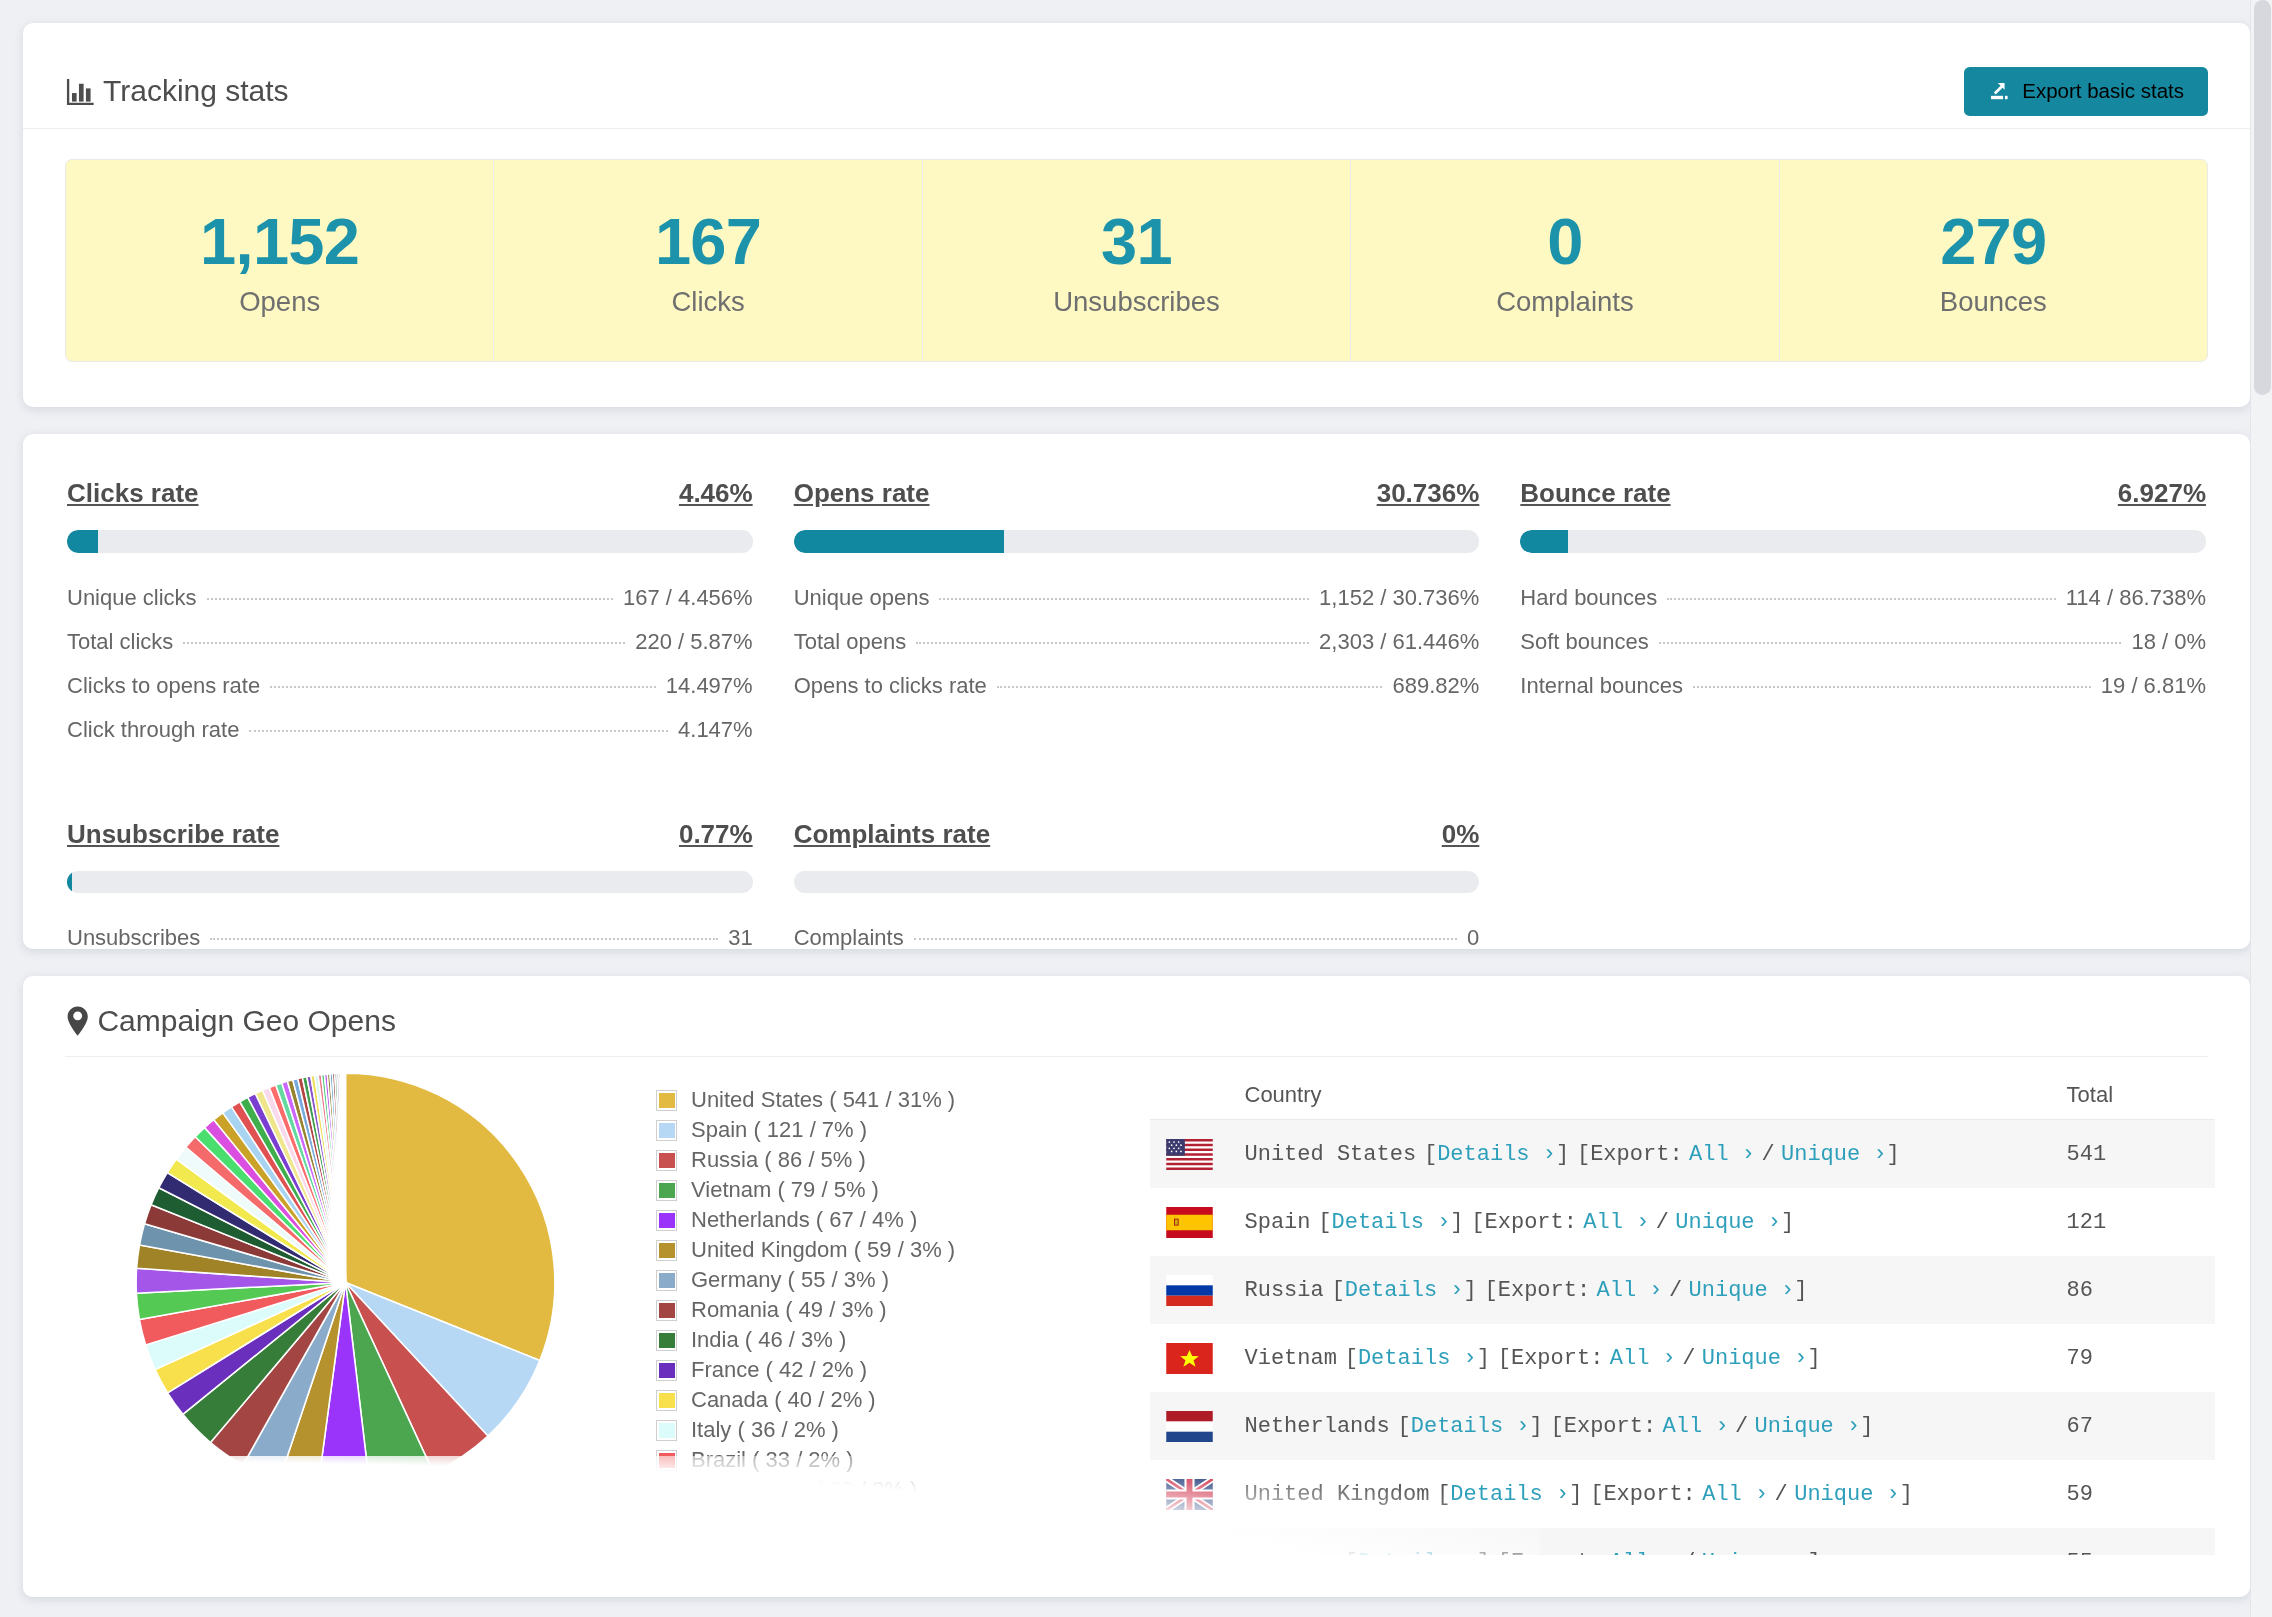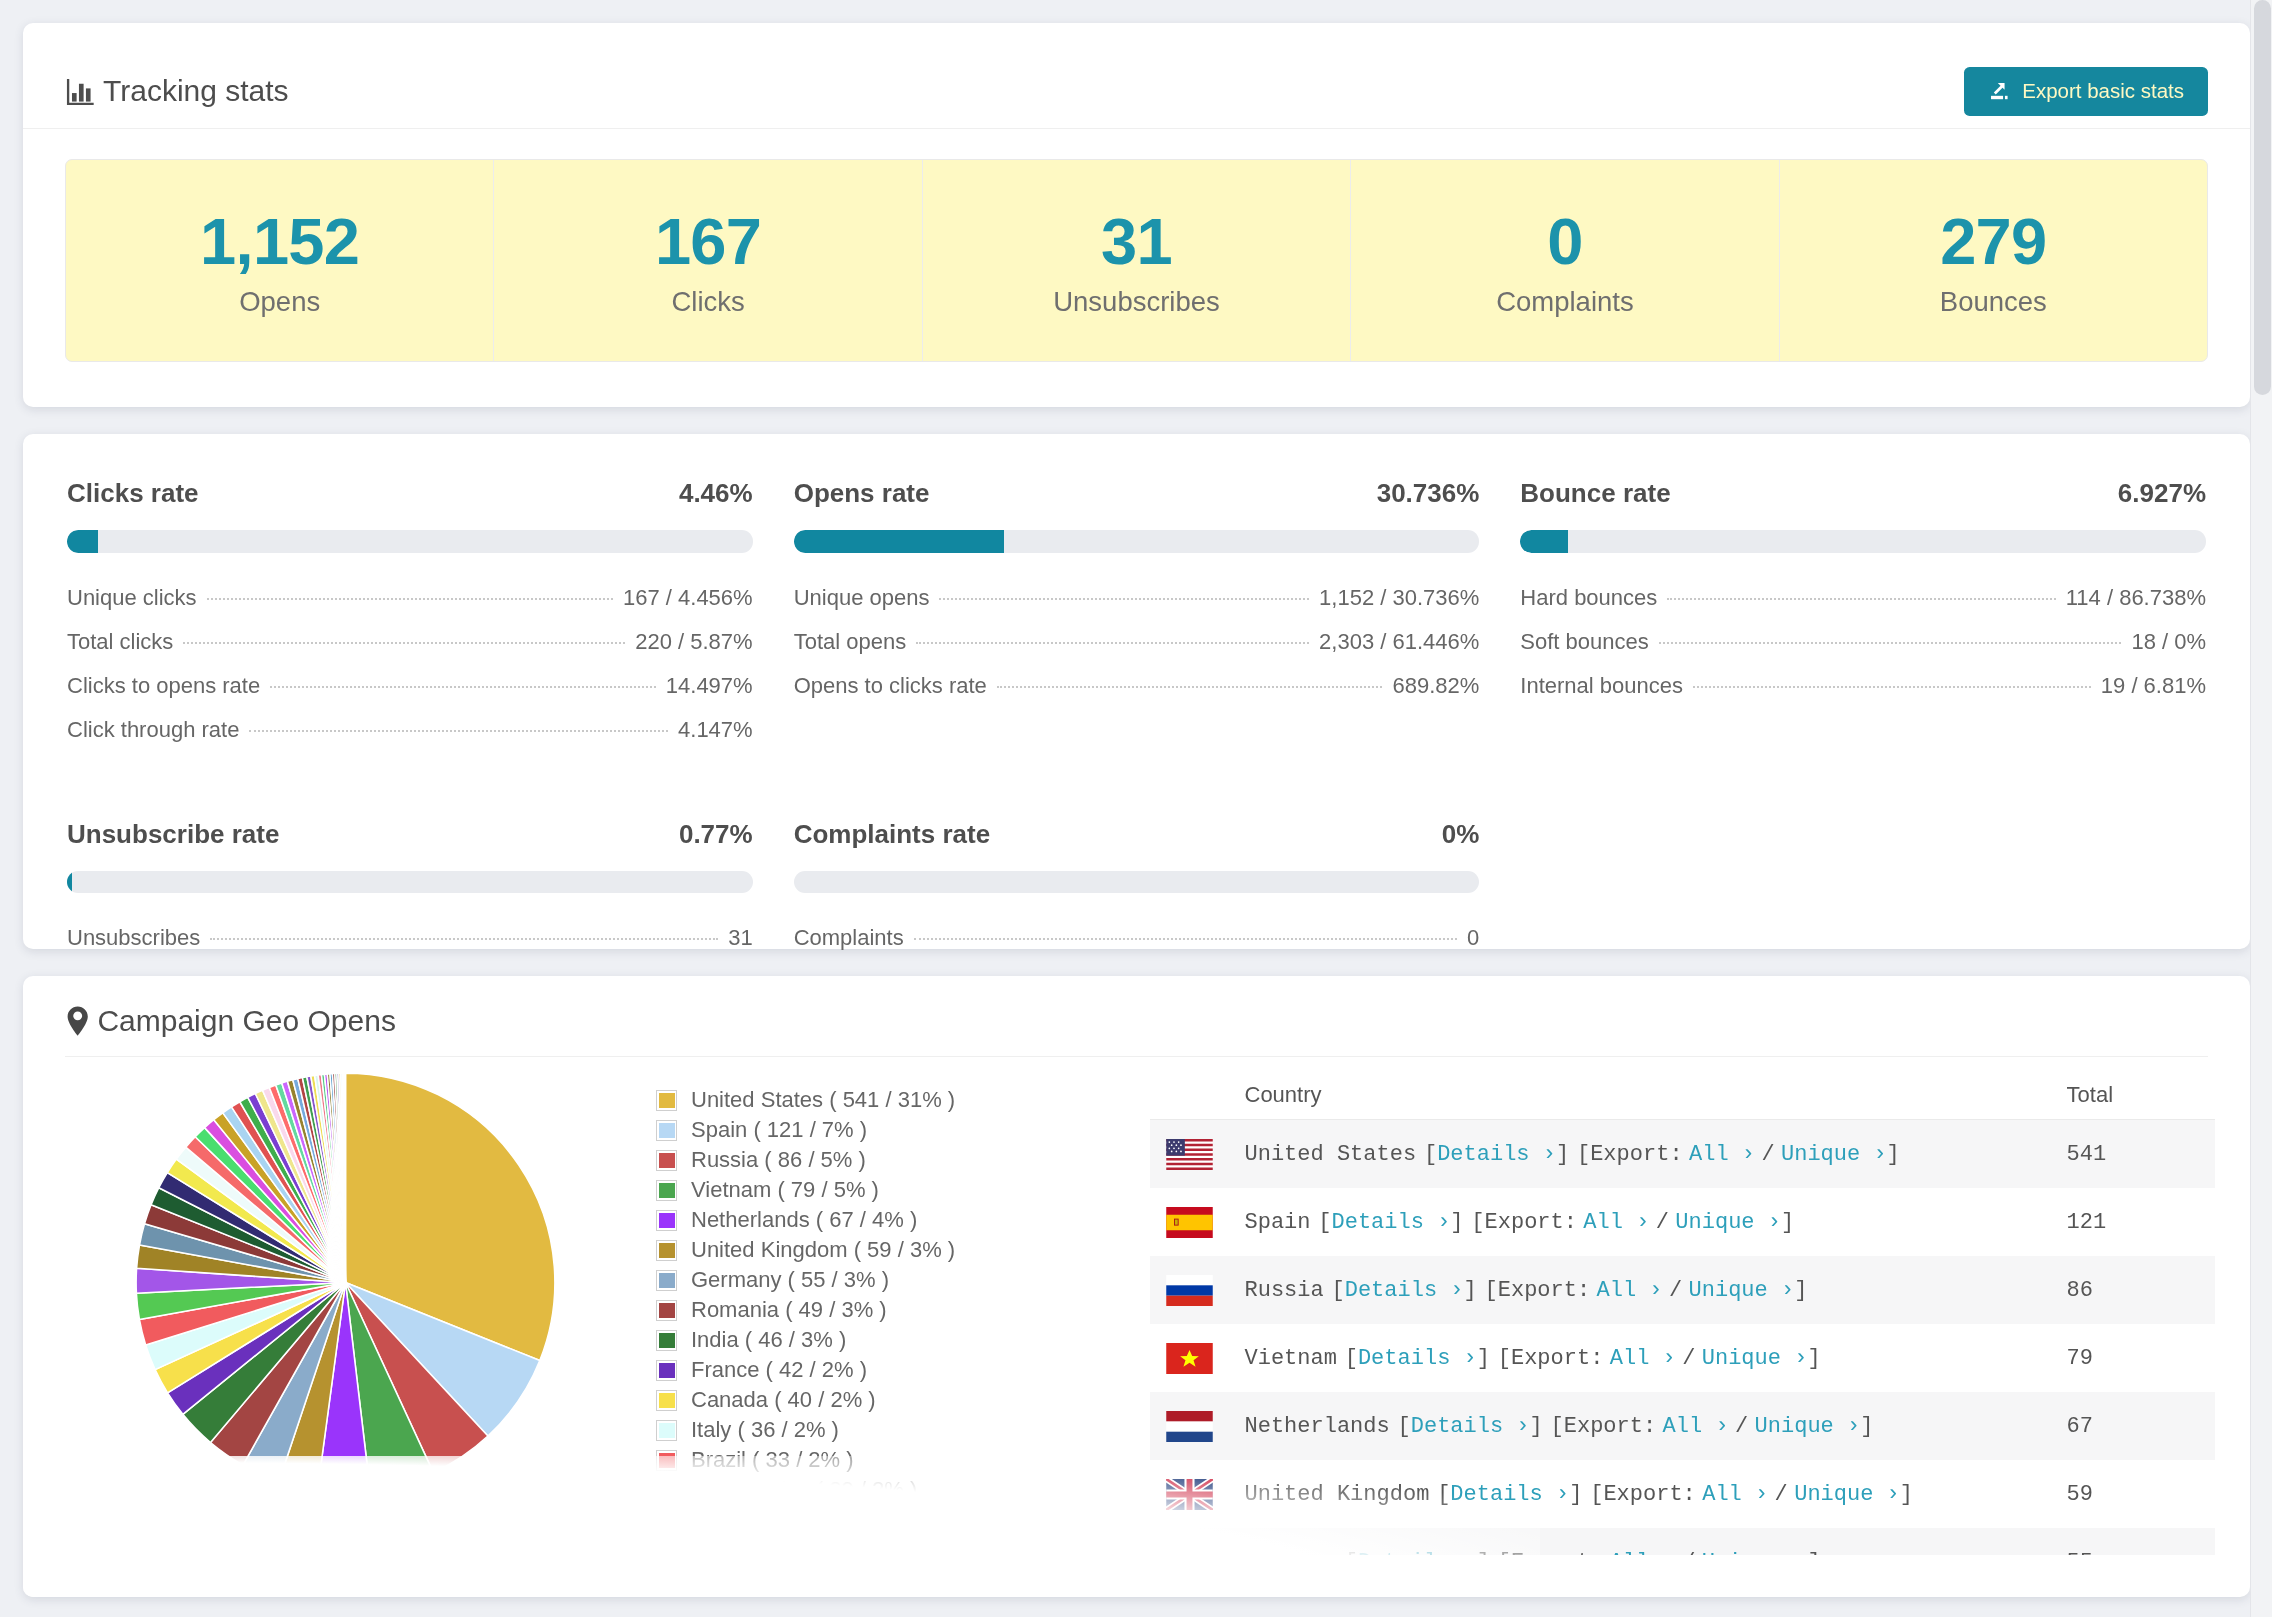--- a/index.html
+++ b/index.html
@@ -20,41 +20,41 @@
   
   .card1 { margin-top:23px; height:384px; }
   .card1-header {
     display:flex; align-items:center; justify-content:space-between;
     padding:31px 42px 0 42px; height:106px;
     border-bottom:1.4px solid #efefef;
   }
   .card-title { display:flex; align-items:center; gap:7px; font-size:30px; color:#4d4d4d; }
   .export-btn {
     display:flex; align-items:center; gap:11.3px;
-    background:#15879e; color:#fef9c3; border:none; border-radius:5.6px;
+    background:#15879e; color:#000000; border:none; border-radius:5.6px;
     height:49px; padding:0 24px; font-size:20.5px; cursor:pointer;
     font-family:"Liberation Sans","DejaVu Sans",sans-serif;
   }
   .stats-row {
     display:flex; margin:30px 42px 0 42px; height:203px;
     border:1.4px solid #e9e9e9; border-radius:7px; background:#fef9c3;
   }
   .stat-box {
     flex:1; display:flex; flex-direction:column; align-items:center; justify-content:center;
   }
   .stat-box + .stat-box { border-left:1.4px solid #ececec; }
   .stat-value { font-size:65px; font-weight:bold; color:#1c93ab; letter-spacing:-0.7px; }
   .stat-label { font-size:27.5px; color:#6f6f6f; margin-top:7px; }
   
   .card2 { margin-top:27px; height:515px; padding:44px 44px 0 44px; }
   .rates-grid {
     display:grid; grid-template-columns:1fr 1fr 1fr;
     column-gap:41px; row-gap:58px;
   }
-  .rate-head { display:flex; justify-content:space-between; align-items:flex-start; }
+  .rate-head { display:flex; justify-content:space-between; align-items:flex-start;text-decoration:underline; }
   .rate-title, .rate-value { font-size:26px; font-weight:bold; color:#4e4e4e; }
   .bar {
     margin-top:21px; height:22.6px; border-radius:11.3px; background:#e9ebef; overflow:hidden;
   }
   .bar-fill { height:100%; background:#1187a0; border-radius:11.3px 0 0 11.3px; }
   .rate-rows { margin-top:32px; }
   .rrow { display:flex; align-items:baseline; height:44px; font-size:22px; color:#666; }
   .rlabel { white-space:nowrap; padding-right:10px; }
   .leader { flex:1; border-bottom:2.1px dotted #c8c8c8; transform:translateY(-5px); }
   .rvalue { white-space:nowrap; padding-left:10px; }

